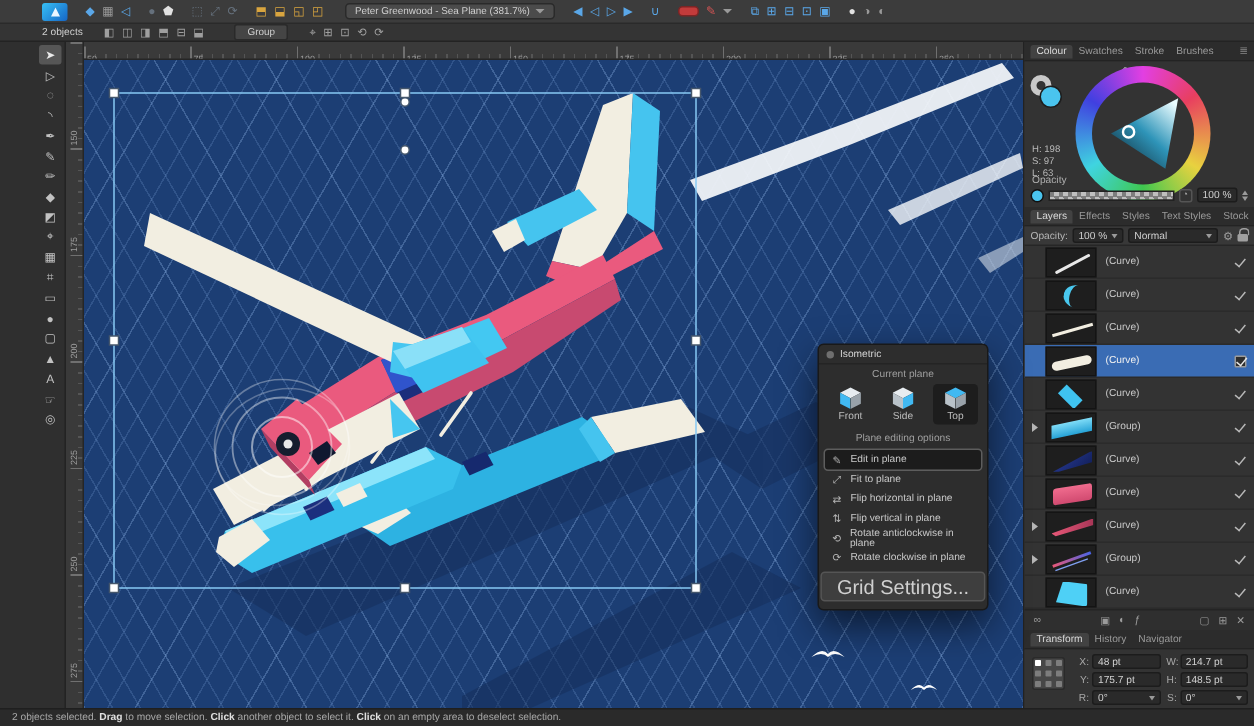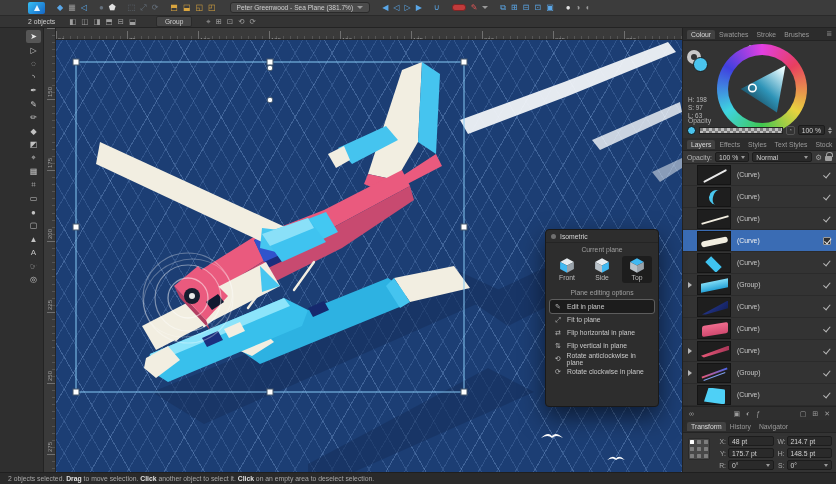--- a/index.html
+++ b/index.html
@@ -686,20 +686,21 @@
         <div class="iso-opt">
           <span class="oi">⟲</span>
           <span>Rotate anticlockwise in plane</span>
         </div>
 
         <div class="iso-opt">
           <span class="oi">⟳</span>
           <span>Rotate clockwise in plane</span>
         </div>
       </div>
+    <button class="grid-settings">Grid Settings...</button>
   </div>
 
 
   <div class="statusbar">
 
   <span>2 objects selected. </span>
       <span class="bold">Drag</span>
       <span> to move selection. </span>
       <span class="bold">Click</span>
       <span> another object to select it. </span>

